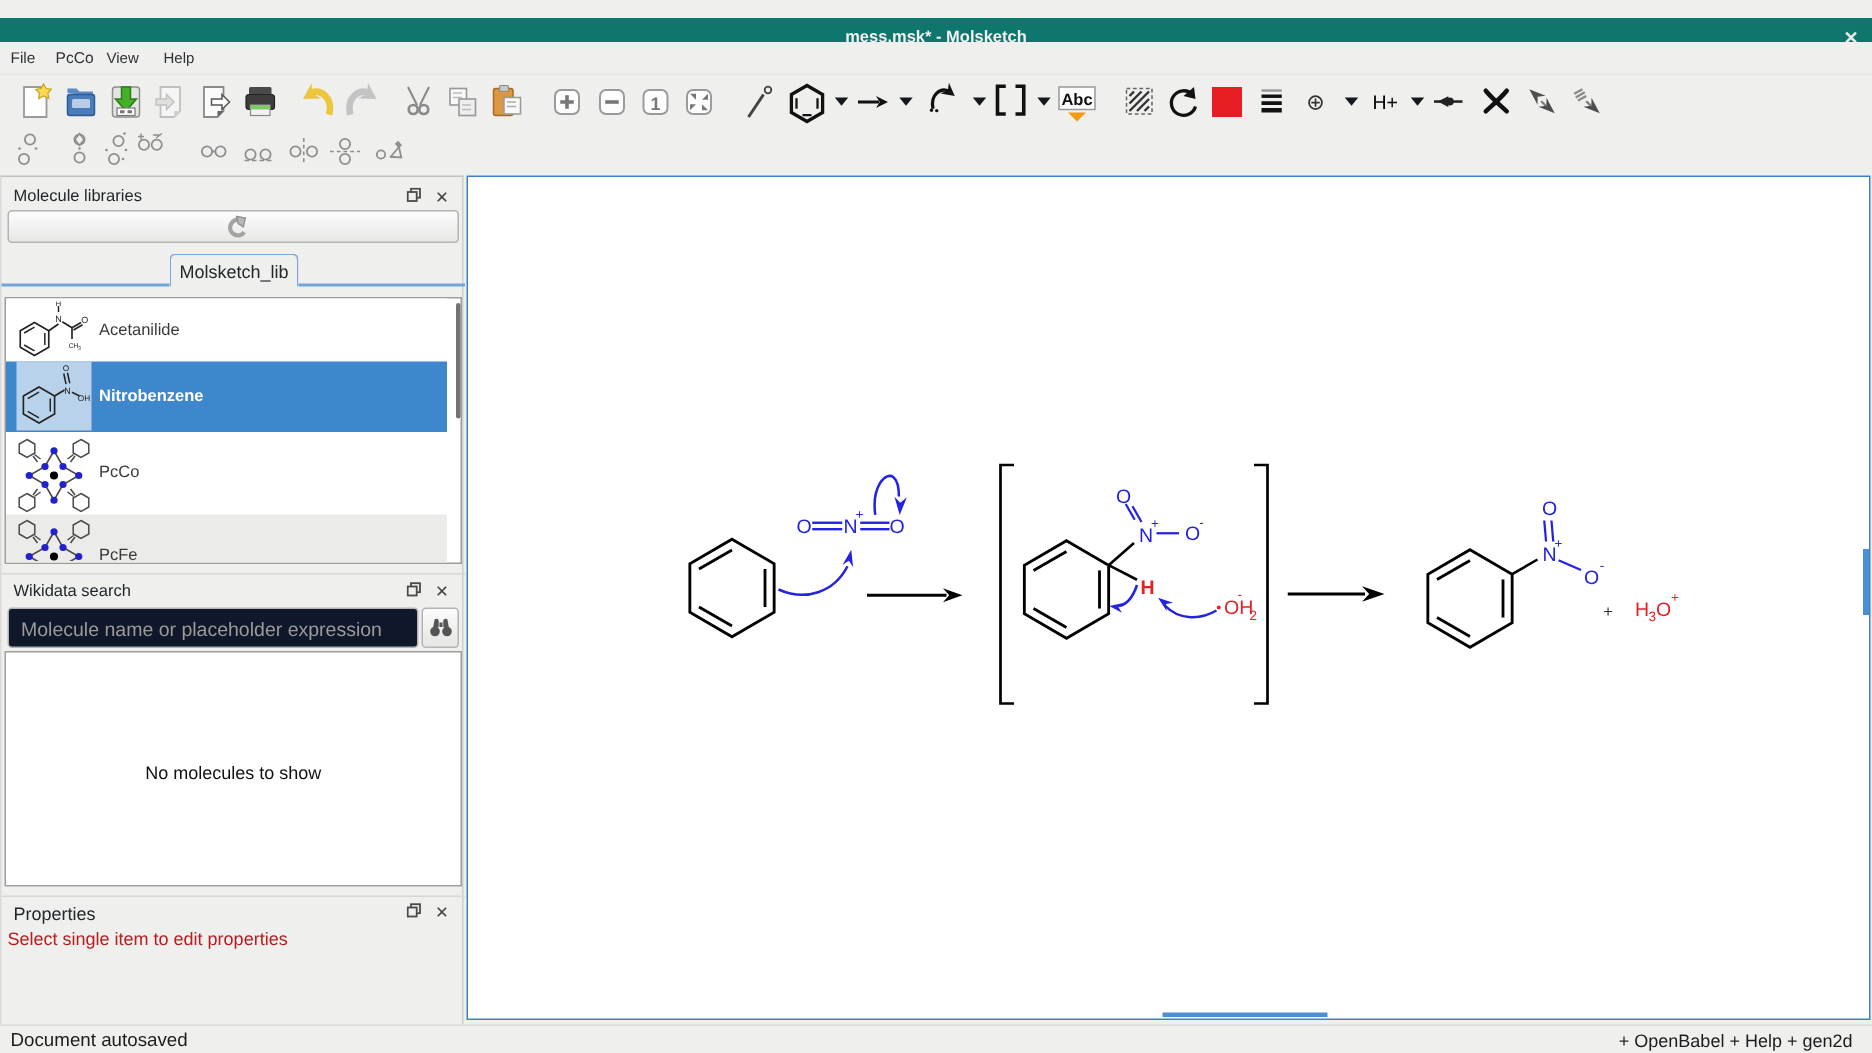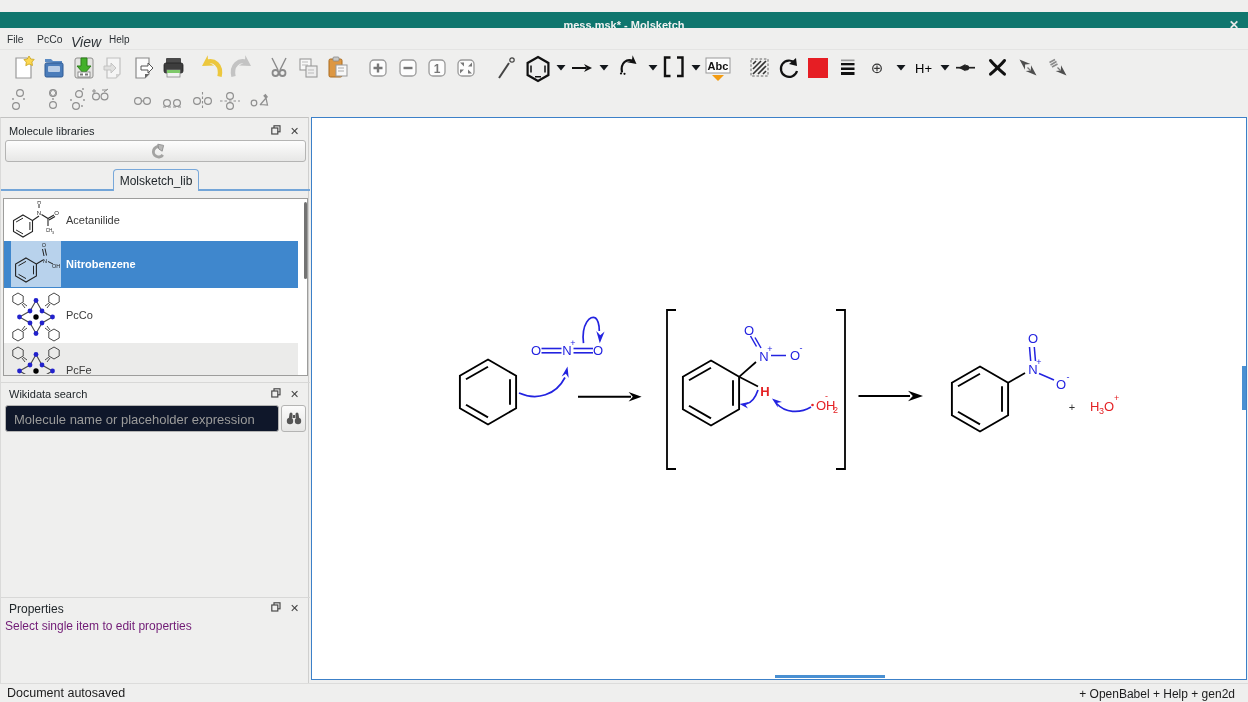--- a/index.html
+++ b/index.html
@@ -26,35 +26,35 @@
 .librow { position:absolute; left:0; width:294px; }
 .librow .lbl { position:absolute; left:62px; font-size:11px; color:#3a3a3a; }
 #libscroll { position:absolute; left:300px; top:3px; width:3px; height:77px; background:#737373; border-radius:2px; }
 #wdhead { top:266px; }
 #wdinput { position:absolute; left:4px; top:287px; width:274px; height:27px; background:#0f172a; border:1px solid #b4b4b3; border-radius:3px; }
 #wdinput span { position:absolute; left:8px; top:6px; color:#9b9b9a; font-size:13px; }
 #wdbtn { position:absolute; left:280px; top:287px; width:25px; height:27px; border:1px solid #b4b4b3; border-radius:3px; background:linear-gradient(#fbfbfb,#e6e6e5); }
 #wdlist { position:absolute; left:2px; top:316px; width:305px; height:157px; background:#fff; border:1px solid #9d9d9c; }
 #wdlist span { position:absolute; width:100%; text-align:center; top:73px; font-size:12px; color:#111; }
 #prophead { top:480px; }
-#proptext { position:absolute; left:4px; top:501px; font-size:12px; color:#701a75; }
+#proptext { position:absolute; left:4px; top:501px; font-size:12px; color:#b91c1c; }
 #canvas { left:311px; top:117px; width:936px; height:563px; background:#fff; border:1px solid #3c80c8; }
 #hscroll { position:absolute; left:775px; top:675px; width:110px; height:3px; background:#4a90d2; }
 #vscroll { position:absolute; left:1242px; top:366px; width:4px; height:44px; background:#4a90d2; }
 </style>
 </head>
 <body>
 <div id="titlebar" class="abs">
     <div id="titletext" class="abs">mess.msk* - Molsketch</div>
     <div id="closex" class="abs">✕</div>
   </div>
 <div id="menubar" class="abs"></div>
 <div class="menuitem abs" style="left:7px;">File</div>
 <div class="menuitem abs" style="left:37px; font-size:10.4px;">PcCo</div>
-<div class="menuitem abs" style="left:71px; font-size:14px;font-style:italic;">View</div>
+<div class="menuitem abs" style="left:71px; font-size:10px;">View</div>
 <div class="menuitem abs" style="left:109px; font-size:10px;">Help</div>
 <div id="toolbar1" class="abs"><svg width="1248" height="36" viewBox="0 0 1248 36">
       <g>
         <path d="M16,8 h11 l4,4 v16 h-15 z" fill="#fff" stroke="#9a9a9a" stroke-width="1.2"></path>
         <path d="M29,6 l1.8,3 3.4,0.4 -2.3,2.6 0.6,3.5 -3.5-1.5 -3.2,1.7 0.5-3.6 -2.4-2.5 3.4-0.6 z" fill="#fcd751" stroke="#c8a21b" stroke-width="0.8"></path>
       </g>
       <g>
         <path d="M45,12 v-3 h6 l2,2 h9 v3 z" fill="#5b8bc4"></path>
         <rect x="45" y="13" width="18" height="14" rx="1.5" fill="#4a7cba" stroke="#2e5a94" stroke-width="1"></rect>
         <rect x="48" y="16" width="12" height="6" rx="1" fill="#b9cde6"></rect>
@@ -361,20 +361,23 @@
       <svg width="16" height="14" viewBox="0 0 16 14" style="position:absolute;left:4px;top:5px;">
         <g fill="#555">
           <circle cx="4" cy="10" r="3.2"></circle>
           <circle cx="12" cy="10" r="3.2"></circle>
           <path d="M2.5,9 L3.5,3 a1.5,1.5 0 0 1 3,0 V7 Z"></path>
           <path d="M13.5,9 L12.5,3 a1.5,1.5 0 0 0 -3,0 V7 Z"></path>
           <rect x="7" y="4" width="2" height="3"></rect>
         </g>
       </svg>
     </div>
+  <div id="wdlist">
+      <span>No molecules to show</span>
+    </div>
   <div class="dockhead" id="prophead">
       <span class="t" style="font-size:12px;">Properties</span>
       <span class="dockbtn fi" style="left:270px;top:4px;"><svg width="10" height="10" viewBox="0 0 10 10">
           <rect x="3" y="0.8" width="6" height="6" fill="none" stroke="#4a4a4a" stroke-width="1.2"></rect>
           <rect x="0.8" y="3" width="6" height="6" fill="#efefee" stroke="#4a4a4a" stroke-width="1.2"></rect>
         </svg></span>
       <span class="dockbtn" style="left:289px;">✕</span>
     </div>
   <div id="proptext">Select single item to edit properties</div>
 </div>

